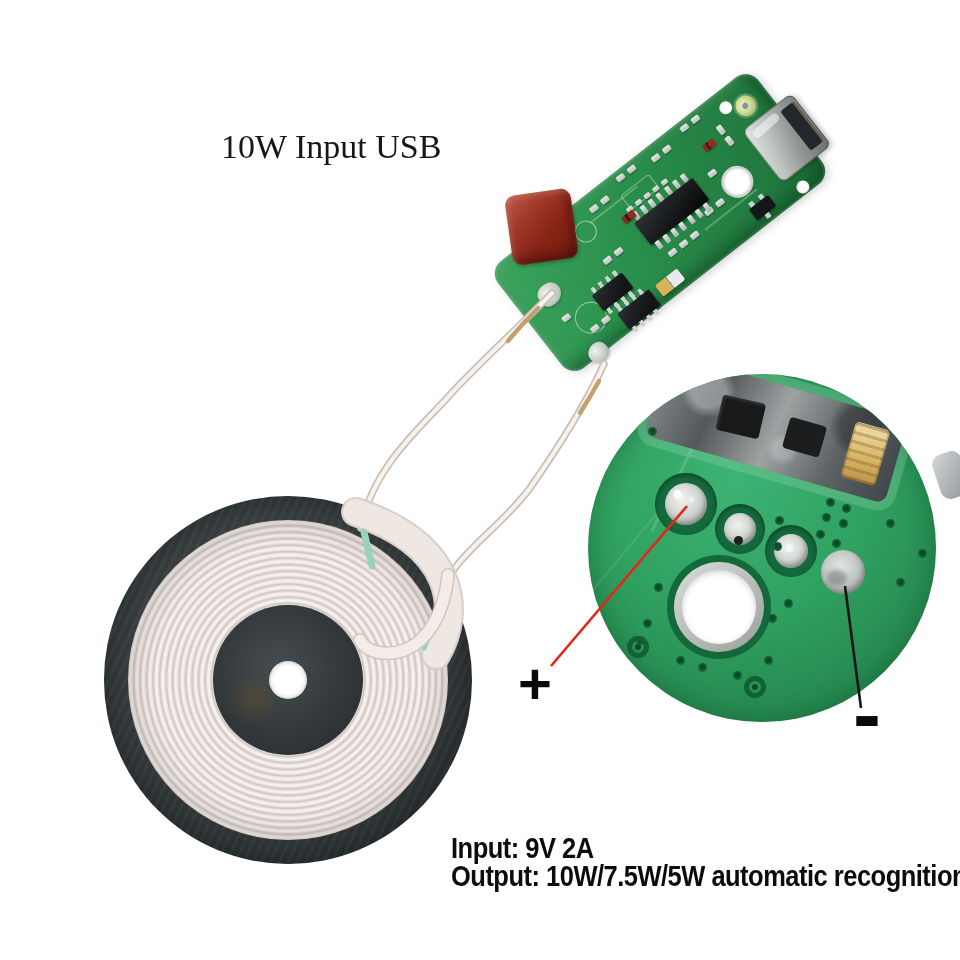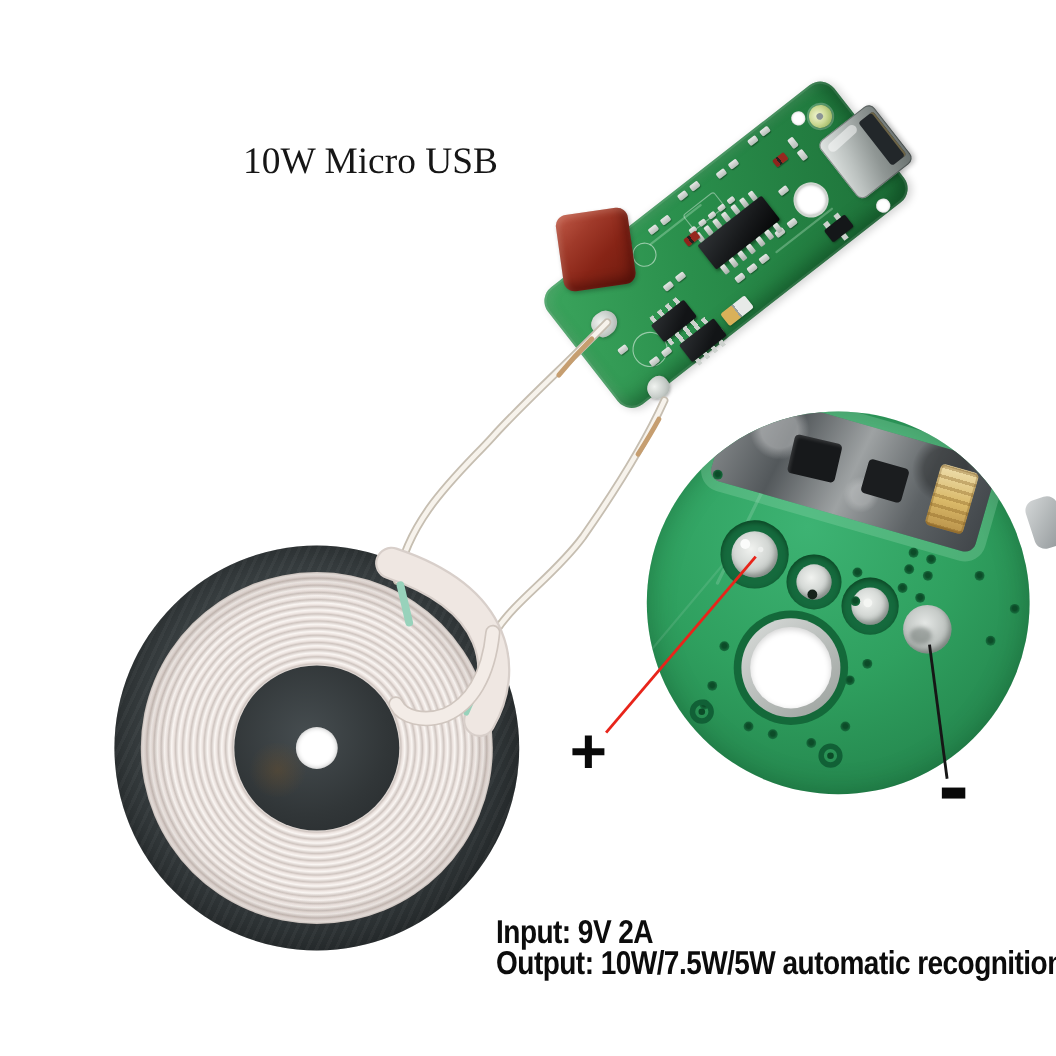--- a/index.html
+++ b/index.html
@@ -167,21 +167,21 @@
   .grayblob{position:absolute;left:936px;top:452px;width:30px;height:46px;border-radius:10px;
         background:linear-gradient(135deg,#d4d7d8,#8e9496);transform:rotate(-18deg);}
 
   .overlay{position:absolute;left:0;top:0;pointer-events:none;}
 </style>
 </head>
 <body>
 
 <div class="stage">
 
-  <h1 class="title">10W Micro USB</h1>
+  <h1 class="title">10W Input USB</h1>
 
   <div class="pcb">
     <span class="trace" style="left:110px;top:24px;width:60px;height:2px"></span>
     <span class="trace" style="left:196px;top:100px;width:66px;height:2px"></span>
     <span class="silkc sc1"></span>
     <span class="silkc sc2"></span>
     <span class="silkr"></span>
 
     <i class="pad" style="left:48px;top:7px"></i>
     <i class="pad" style="left:62px;top:7px"></i>

